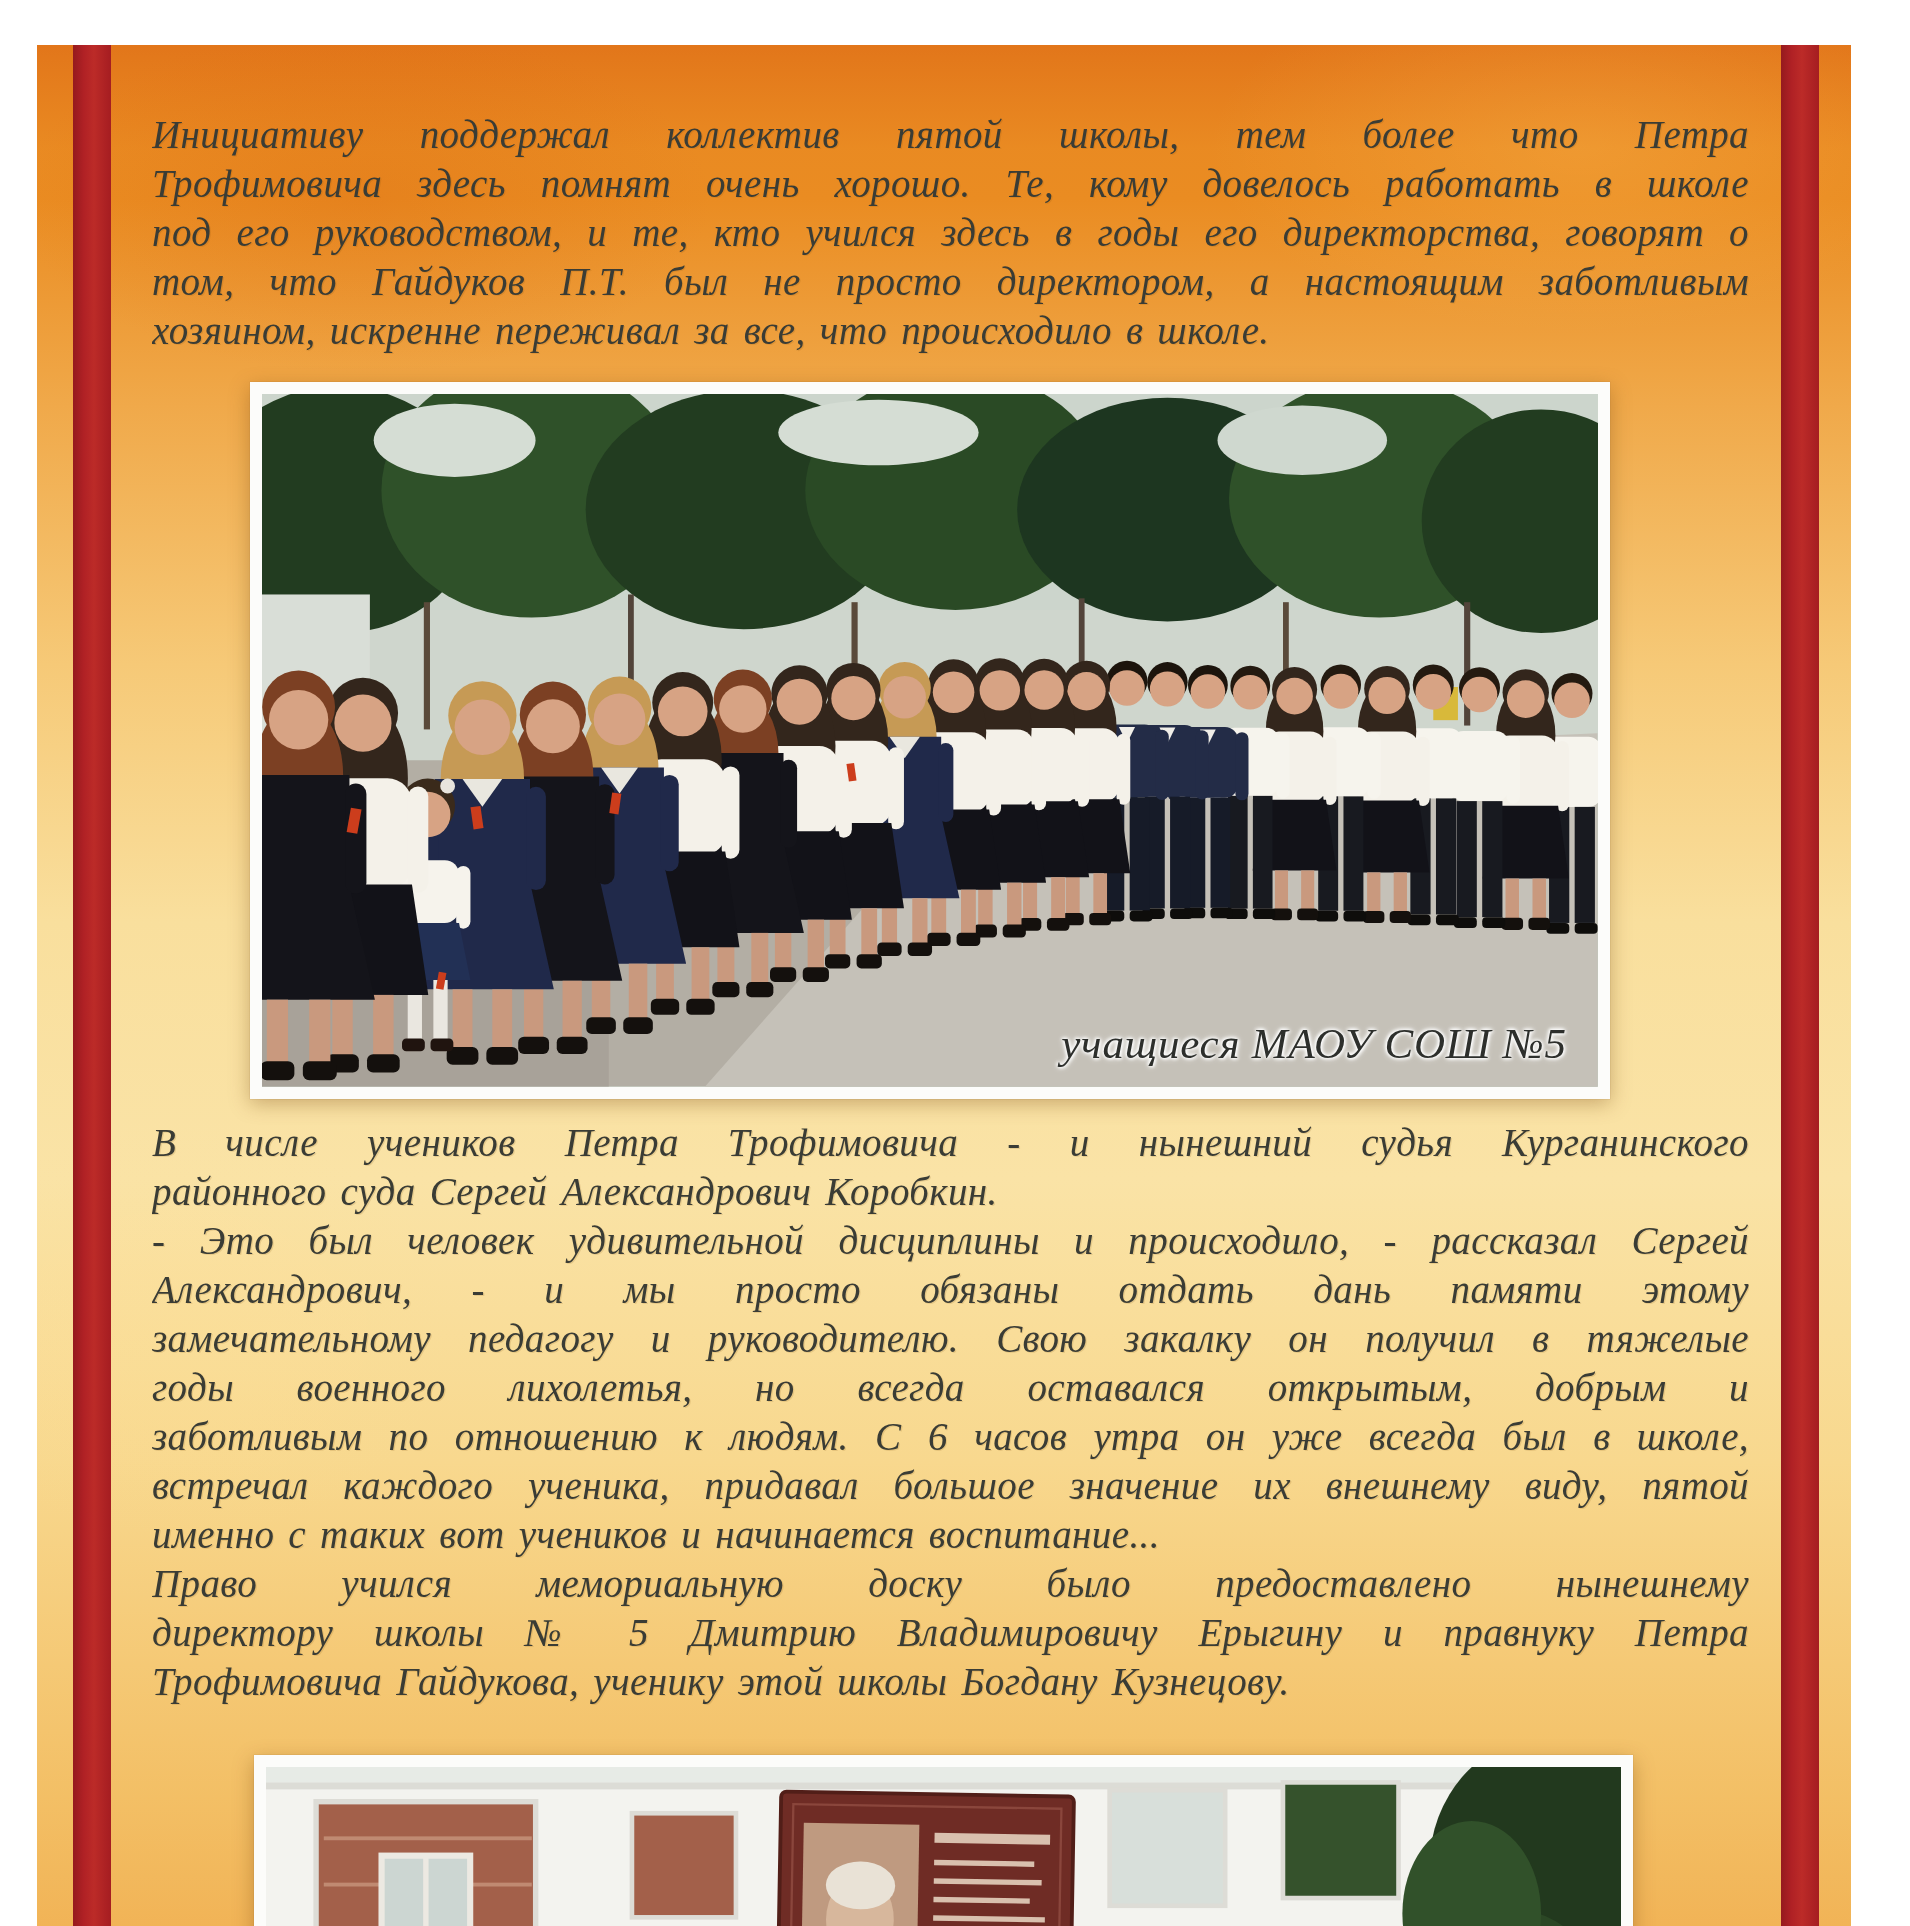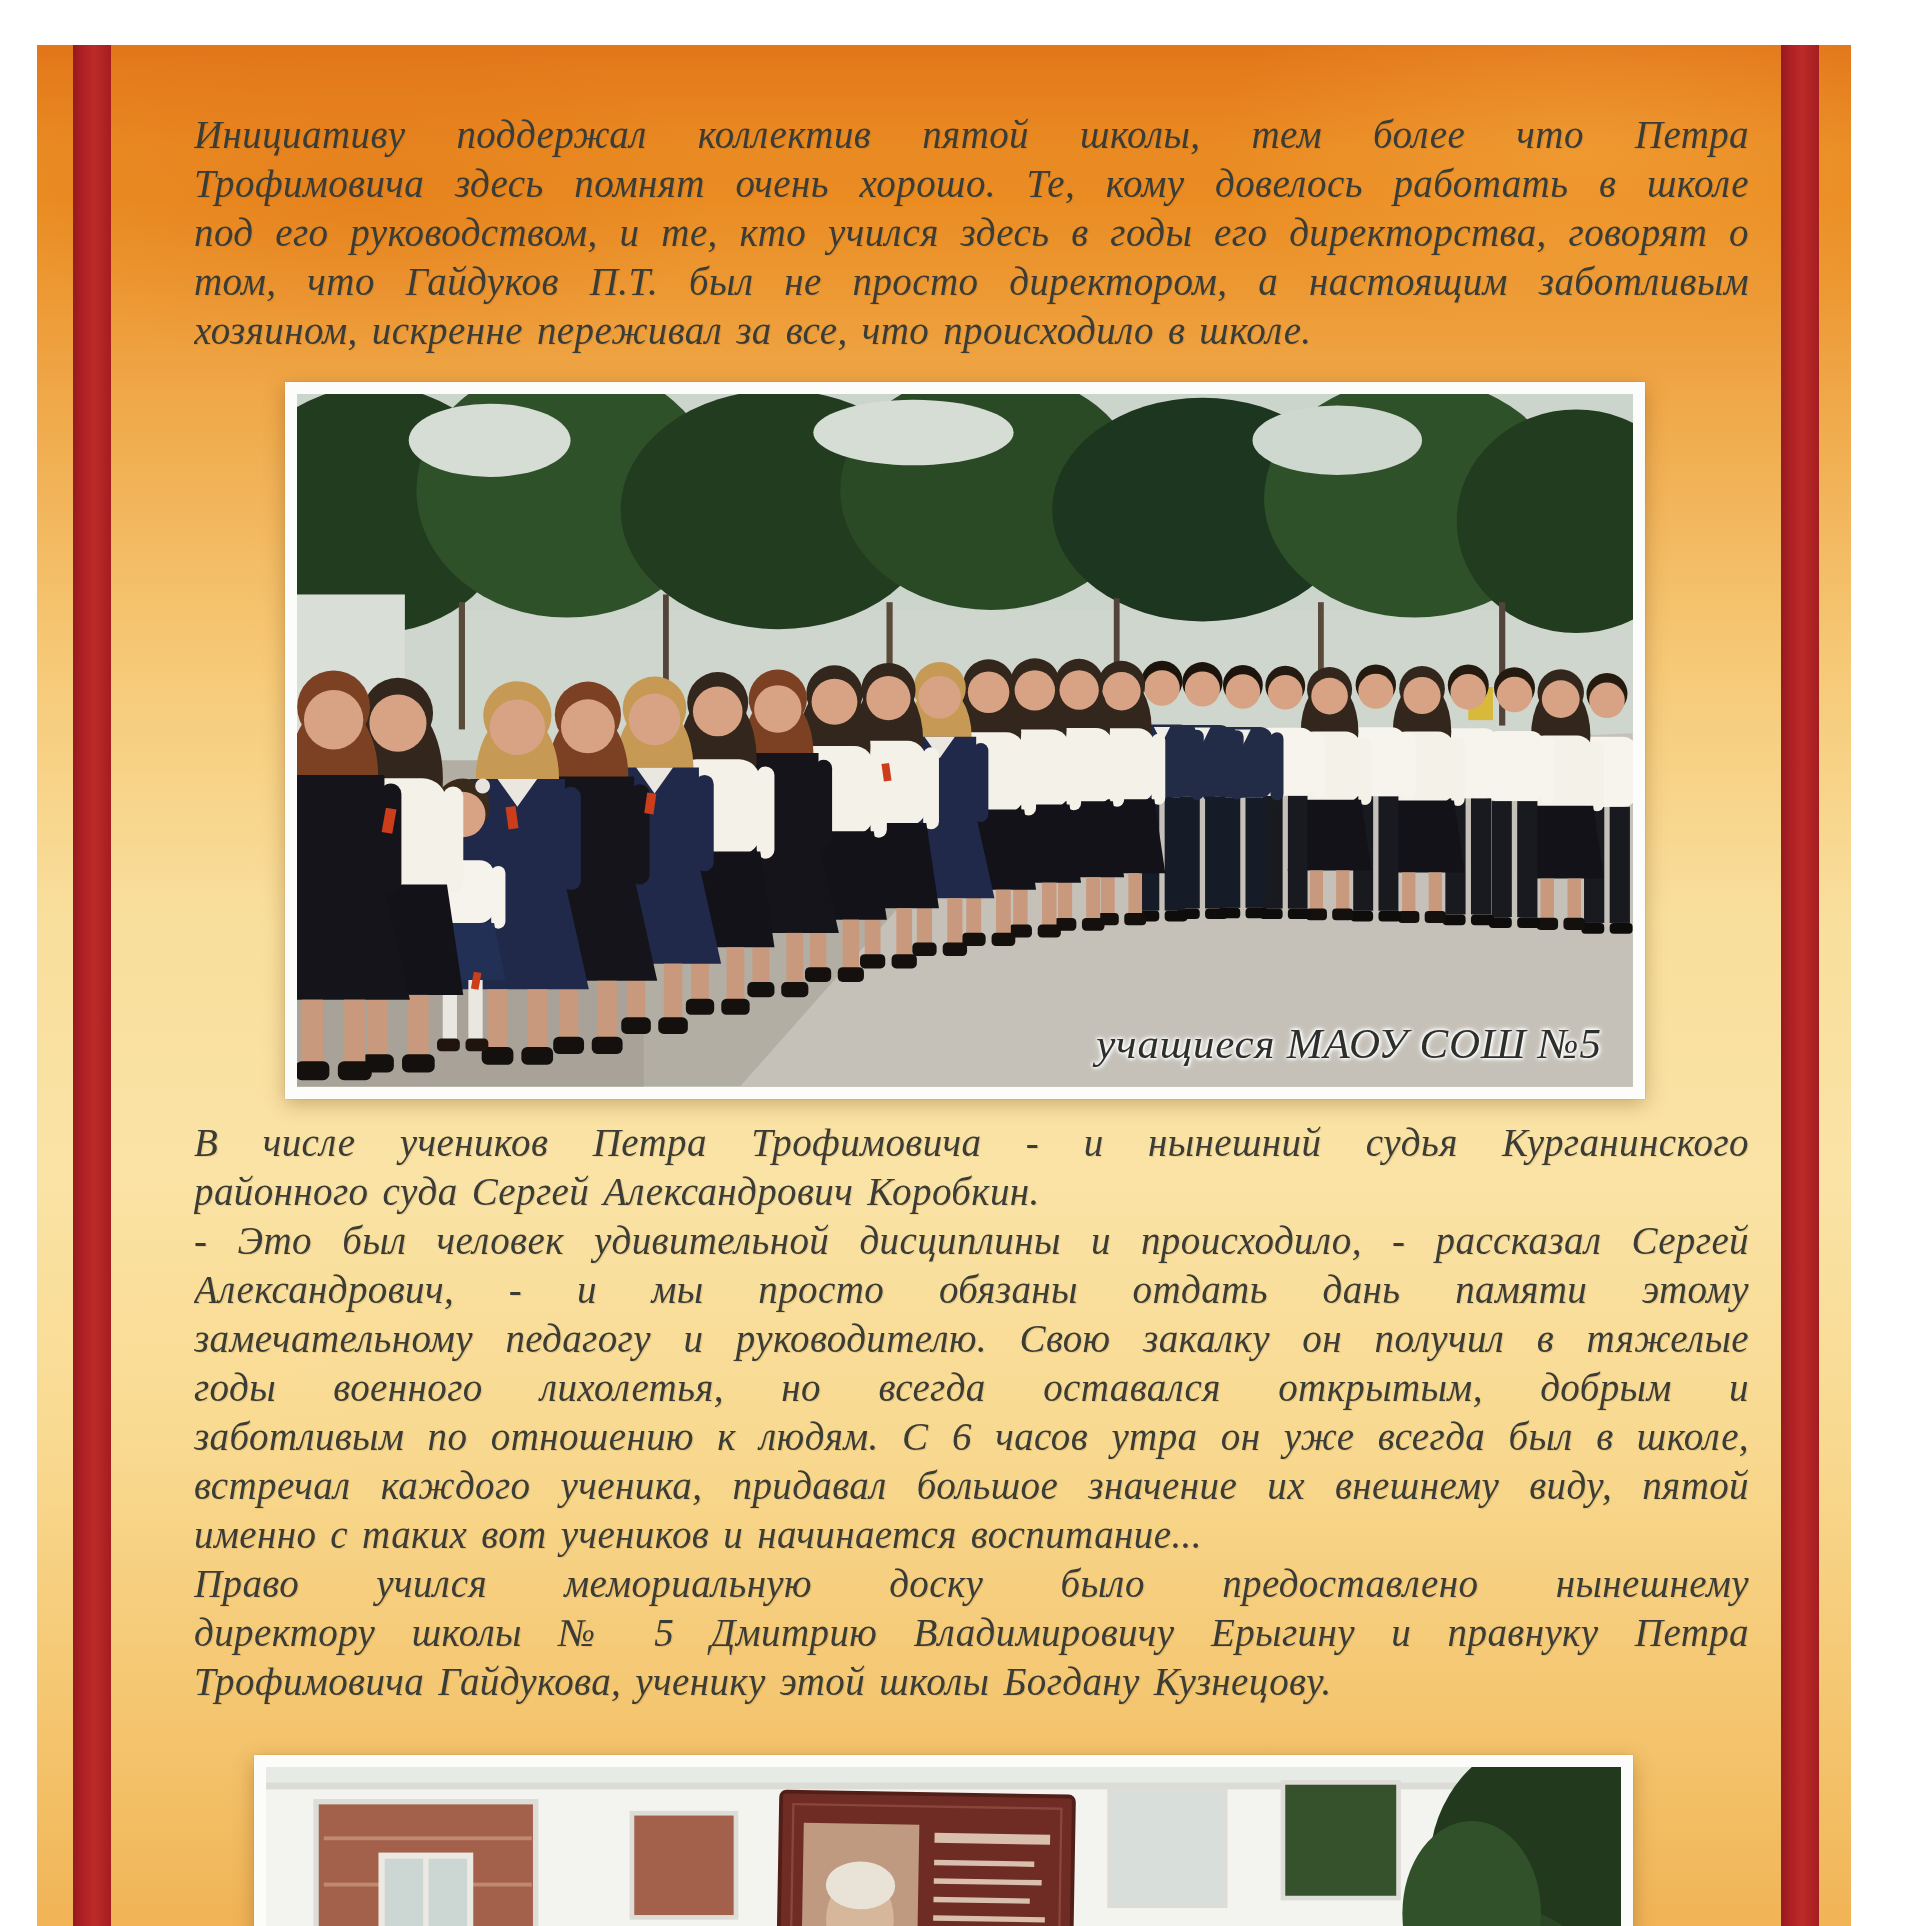--- a/index.html
+++ b/index.html
@@ -28,21 +28,21 @@
     position:absolute;top:0;bottom:0;width:38px;
     background:linear-gradient(90deg,#951a1e,#b02125 28%,#bc2b28 55%,#a51d21 100%);
   }
   .ribbon.left{left:36px;}
   .ribbon.right{right:32px;}
   .text-block{
     position:absolute;left:115px;width:1597px;color:#3a3c35;
     font-style:italic;font-size:39px;line-height:49px;word-spacing:3.9px;letter-spacing:0.4px;
     text-shadow:1.2px 1.2px 0 rgba(120,70,10,0.14);
   }
-  .line{height:49px;overflow:hidden;text-align:justify;text-align-last:justify;margin-left:42px;}
+  .line{height:49px;overflow:hidden;text-align:justify;text-align-last:justify;}
   .line.end{text-align-last:left;}
   .photo-frame{
     position:absolute;box-sizing:border-box;background:#fcfcfa;padding:12.3px;
     box-shadow:0 5.4px 19px rgba(110,60,10,0.35), 0 0 0 0.4px rgba(150,110,60,0.25);
   }
   .photo{position:relative;width:100%;height:100%;overflow:hidden;background:#cfd6cd;}
   .photo svg{display:block;width:100%;height:100%;}
   .caption{
     position:absolute;right:31px;bottom:19px;
     font-style:italic;font-size:43px;color:#2d2f2c;letter-spacing:0.8px;
@@ -57,21 +57,21 @@
   <div class="ribbon right"></div>
 
   <div class="text-block" style="top:65px;">
       <div class="line">Инициативу  поддержал  коллектив  пятой  школы,  тем  более  что  Петра</div>
       <div class="line">Трофимовича здесь помнят очень хорошо. Те, кому довелось работать в школе</div>
       <div class="line">под его руководством, и те, кто учился здесь в годы его директорства, говорят о</div>
       <div class="line">том, что Гайдуков П.Т. был не просто директором, а настоящим заботливым</div>
       <div class="line end">хозяином, искренне переживал за все, что происходило в школе.</div>
     </div>
 
-  <div class="photo-frame" style="left:213px;top:337px;width:1360px;height:717px;margin-left:35px;">
+  <div class="photo-frame" style="left:213px;top:337px;width:1360px;height:717px;">
     <div class="photo">
       <svg viewBox="0 0 3466 1796" preserveAspectRatio="none">
         <defs>
           <g id="fg1">
             <ellipse cx="0" cy="-72" rx="11" ry="19" fill="#33261c"></ellipse>
             <circle cx="0" cy="-88" r="8.6" fill="#33261c"></circle>
             <circle cx="0" cy="-85.5" r="7" fill="#d7a384"></circle>
             <rect x="-12" y="-72" width="24" height="27" rx="6" fill="#f4f1e9"></rect>
             <rect x="-16" y="-70" width="5" height="26" rx="2.5" fill="#f4f1e9"></rect>
             <rect x="11" y="-70" width="5" height="26" rx="2.5" fill="#f4f1e9"></rect>

